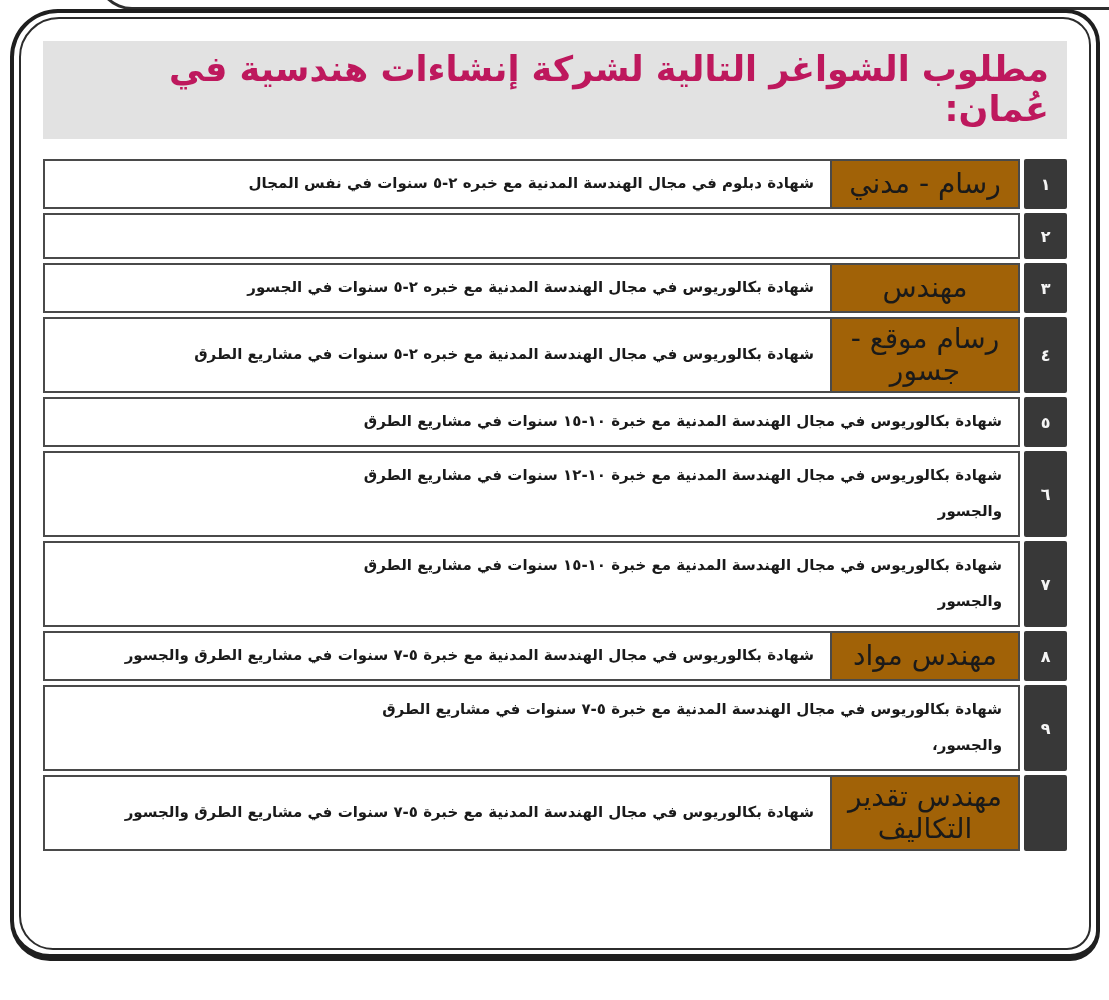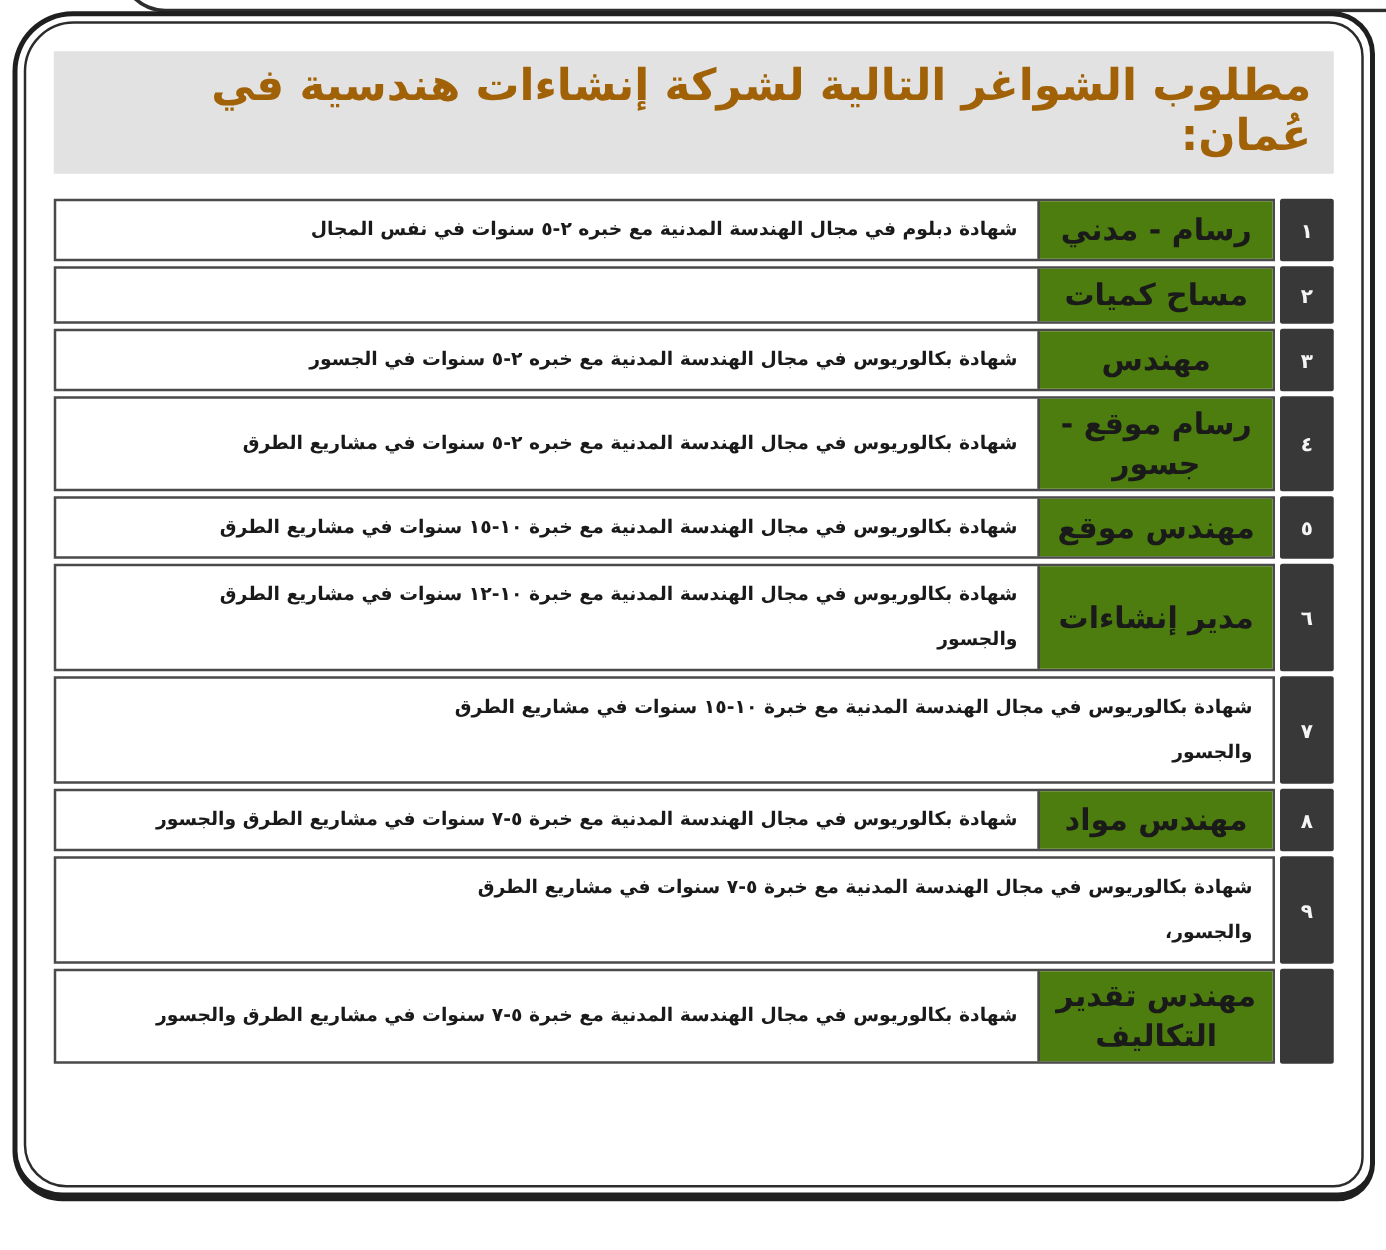--- a/index.html
+++ b/index.html
@@ -40,21 +40,21 @@
 
   
   .headline {
     background: #e2e2e2;
     min-height: 78px;
     display: flex;
     align-items: center;
     padding: 8px 18px 10px 12px;
     font-size: 35px;
     font-weight: bold;
-    color: #a16207;
+    color: #be185d;
     letter-spacing: -0.5px;
     margin: 0 2px 20px 2px;
   }
 
   
   .jobs { margin: 0 2px; }
   .job-row {
     display: flex;
     direction: rtl;
     align-items: stretch;
@@ -77,28 +77,28 @@
     flex: 1;
     display: flex;
     direction: rtl;
     border: 2px solid #4a4a4a;
     background: #ffffff;
     min-height: 46px;
   }
   .title-cell {
     flex: 0 0 188px;
     width: 188px;
-    background: #4d7c0f;
+    background: #a16207;
     border-left: 2px solid #4a4a4a;
     display: flex;
     align-items: center;
     justify-content: center;
     text-align: center;
-    font-size: 24px;
-    font-weight: bold;
+    font-size: 28px;
+    font-weight: normal;
     line-height: 32px;
     padding: 4px 6px;
     white-space: pre-line;
   }
   .req-cell {
     flex: 1;
     display: flex;
     align-items: center;
     padding: 4px 16px 6px 10px;
     font-size: 15px;
@@ -134,23 +134,20 @@
               <span>شهادة دبلوم في مجال الهندسة المدنية مع خبره ٢-٥ سنوات في نفس المجال</span>
             </div>
           </div>
         </div>
 
         <div class="job-row">
           <div class="num-cell">
             <span>٢</span>
           </div>
           <div class="row-box">
-            <div class="title-cell">
-              <span>مساح كميات</span>
-            </div>
           </div>
         </div>
 
         <div class="job-row">
           <div class="num-cell">
             <span>٣</span>
           </div>
           <div class="row-box">
             <div class="title-cell">
               <span>مهندس</span>
@@ -173,37 +170,31 @@
               <span>شهادة بكالوريوس في مجال الهندسة المدنية مع خبره ٢-٥ سنوات في مشاريع الطرق</span>
             </div>
           </div>
         </div>
 
         <div class="job-row">
           <div class="num-cell">
             <span>٥</span>
           </div>
           <div class="row-box">
-            <div class="title-cell">
-              <span>مهندس موقع</span>
-            </div>
             <div class="req-cell">
               <span>شهادة بكالوريوس في مجال الهندسة المدنية مع خبرة ١٠-١٥ سنوات في مشاريع الطرق</span>
             </div>
           </div>
         </div>
 
         <div class="job-row">
           <div class="num-cell">
             <span>٦</span>
           </div>
           <div class="row-box">
-            <div class="title-cell">
-              <span>مدير إنشاءات</span>
-            </div>
             <div class="req-cell">
               <span>شهادة بكالوريوس في مجال الهندسة المدنية مع خبرة ١٠-١٢ سنوات في مشاريع الطرق
 والجسور</span>
             </div>
           </div>
         </div>
 
         <div class="job-row">
           <div class="num-cell">
             <span>٧</span>

